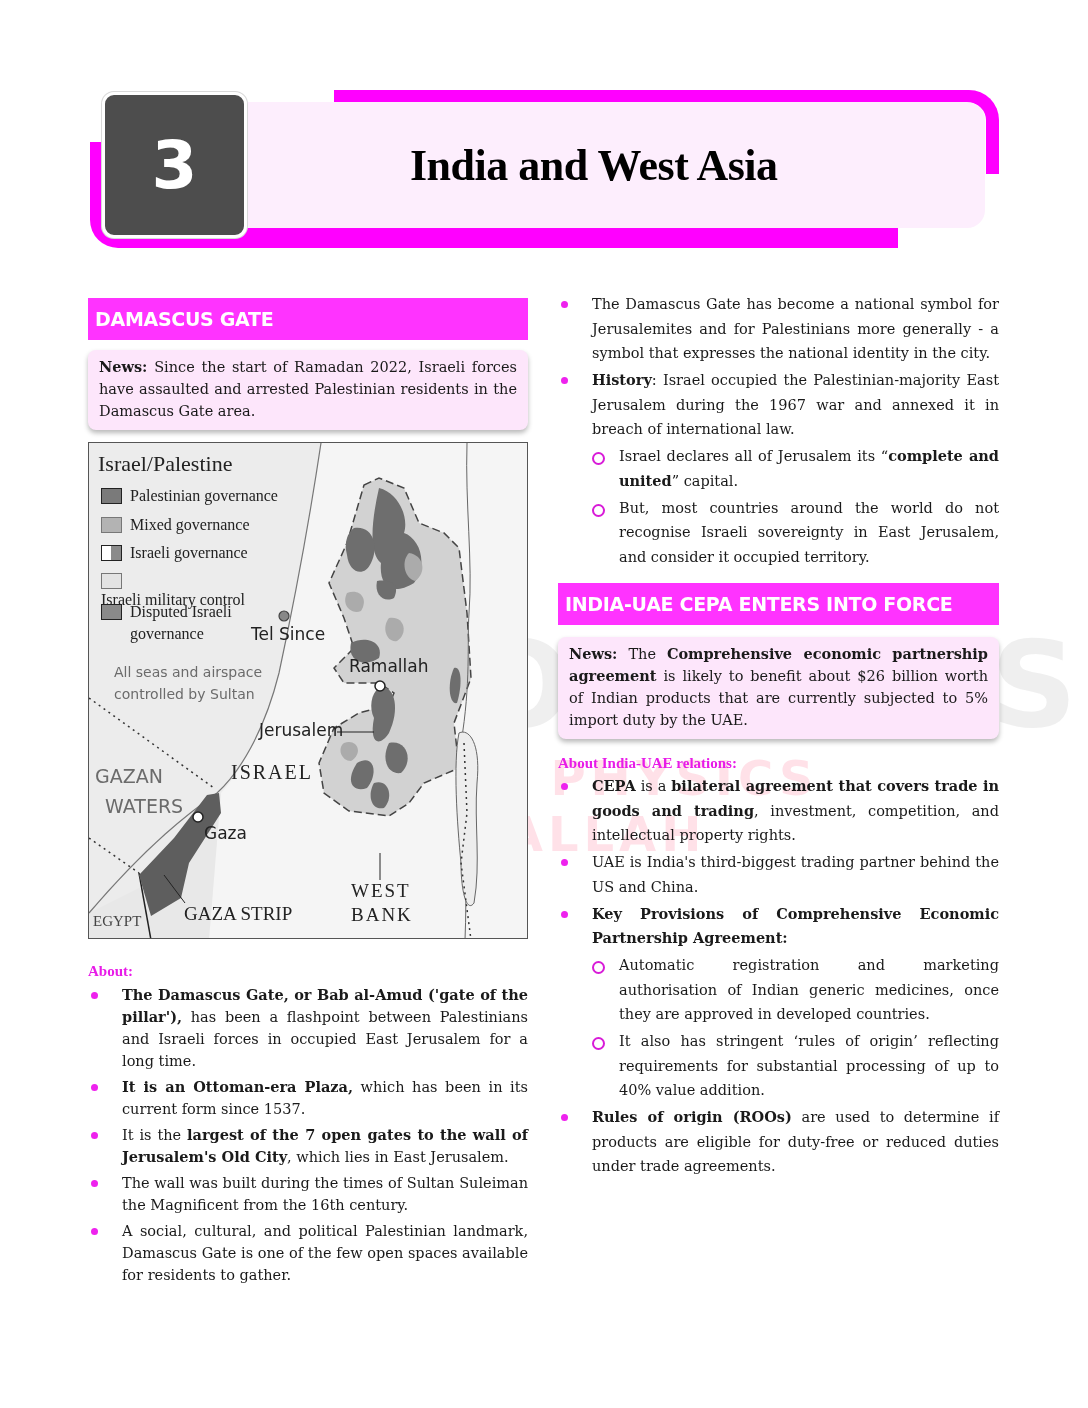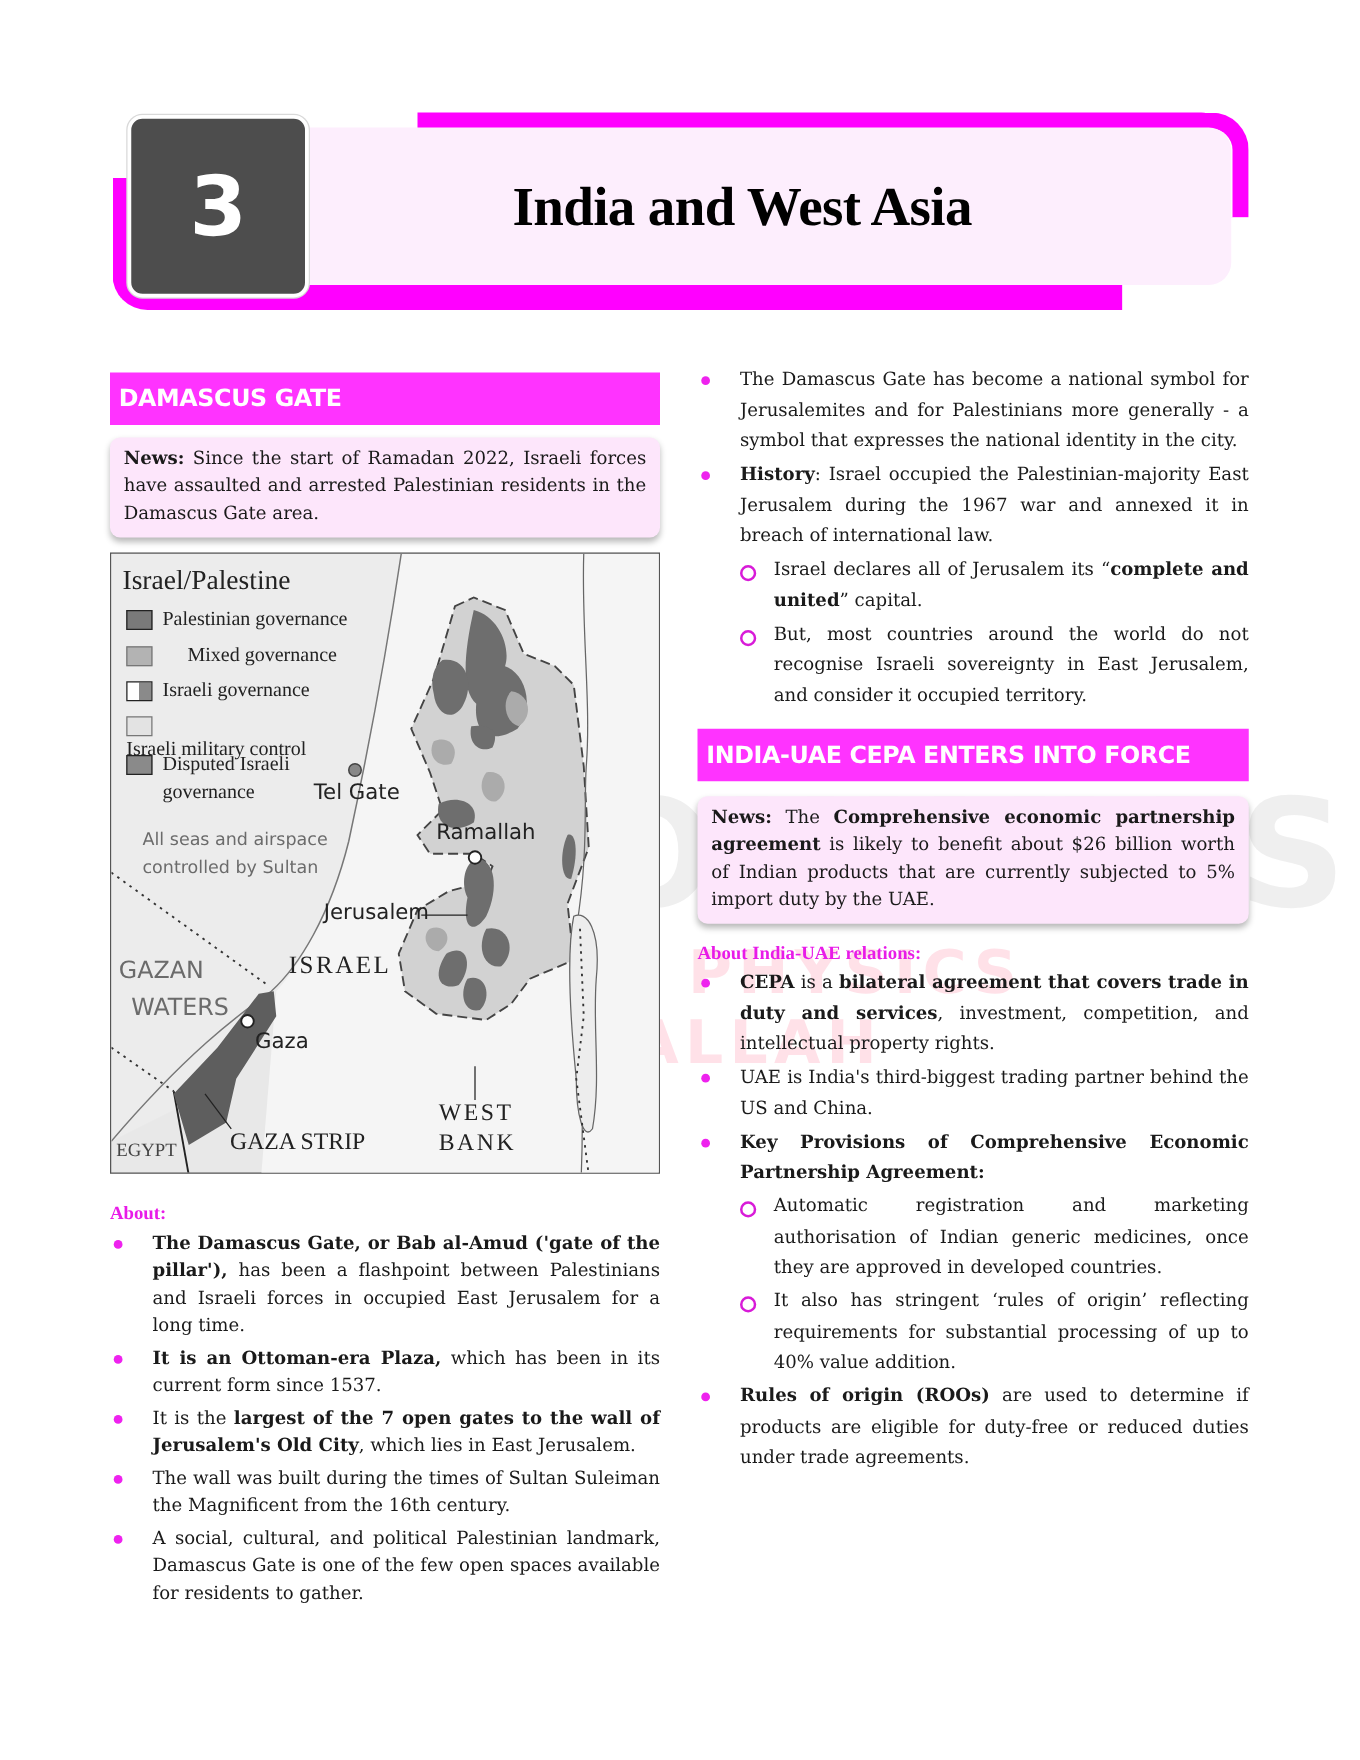--- a/index.html
+++ b/index.html
@@ -124,21 +124,21 @@
       <line x1="248" y1="289" x2="285" y2="289" stroke="#222" stroke-width="1"></line>
       <line x1="291" y1="410" x2="291" y2="437" stroke="#222" stroke-width="1"></line>
     </svg>
 
     <div class="map-title">Israel/Palestine</div>
 
     <div class="legend-item" style="top:42px;">
       <span class="legend-swatch" style="background:#7a7a7a;"></span>
       <span>Palestinian governance</span>
     </div>
-    <div class="legend-item" style="top:71px;gap:20px;">
+    <div class="legend-item" style="top:71px;">
       <span class="legend-swatch" style="background:#b3b3b3;border-color:#777;"></span>
       <span>Mixed governance</span>
     </div>
     <div class="legend-item" style="top:99px;">
       <span class="legend-swatch" style="background:linear-gradient(90deg,#fff 50%,#8a8a8a 50%);"></span>
       <span>Israeli governance</span>
     </div>
     <div class="legend-item" style="top:127px;flex-direction:column;">
       <span class="legend-swatch" style="background:#e3e3e3;border-color:#777;"></span>
       <span>Israeli military control</span>
@@ -146,21 +146,21 @@
     <div class="legend-item" style="top:158px;width:190px;">
       <span class="legend-swatch" style="background:#8a8a8a;"></span>
       <span>Disputed Israeli governance</span>
     </div>
 
     <div class="map-label grey" style="left:25px;top:218px;font-size:14px;line-height:22px;">
       <div>All seas and airspace</div>
       <div>controlled by Sultan</div>
     </div>
 
-    <div class="map-label" style="left:162px;top:181px;font-size:17px;">Tel Gate</div>
+    <div class="map-label" style="left:162px;top:181px;font-size:17px;">Tel Since</div>
     <div class="map-label" style="left:260px;top:213px;font-size:17px;">Ramallah</div>
     <div class="map-label" style="left:170px;top:277px;font-size:17px;">Jerusalem</div>
     <div class="map-label serif" style="left:142px;top:318px;font-size:20px;">ISRAEL</div>
     <div class="map-label grey" style="left:6px;top:322px;font-size:19px;">GAZAN</div>
     <div class="map-label grey" style="left:16px;top:352px;font-size:19px;">WATERS</div>
     <div class="map-label" style="left:115px;top:380px;font-size:17px;">Gaza</div>
     <div class="map-label serif" style="left:95px;top:460px;font-size:19px;letter-spacing:0;">GAZA STRIP</div>
     <div class="map-label serif" style="left:4px;top:470px;font-size:15px;letter-spacing:0;color:#444;">EGYPT</div>
     <div class="map-label serif" style="left:262px;top:437px;font-size:19px;">WEST</div>
     <div class="map-label serif" style="left:262px;top:461px;font-size:19px;">BANK</div>
@@ -184,21 +184,21 @@
     <li><span>But, most countries around the world do not recognise Israeli sovereignty in East Jerusalem, and consider it occupied territory.</span></li>
   </ul>
 
   <div class="sec-head" style="margin-top:14px;">INDIA-UAE CEPA ENTERS INTO FORCE</div>
   <div class="news-box" style="margin-top:12px;">
     <b>News:</b><span> The </span><b>Comprehensive economic partnership agreement</b><span> is likely to benefit about $26 billion worth of Indian products that are currently subjected to 5% import duty by the UAE.</span>
   </div>
 
   <div class="sub-head" style="margin-top:16px;margin-bottom:2px;">About India-UAE relations:</div>
   <ul class="sl">
-    <li style="padding-left:34px;" class="dotli"><b>CEPA</b><span> is a </span><b>bilateral agreement that covers trade in duty and services</b><span>, investment, competition, and intellectual property rights.</span></li>
+    <li style="padding-left:34px;" class="dotli"><b>CEPA</b><span> is a </span><b>bilateral agreement that covers trade in goods and trading</b><span>, investment, competition, and intellectual property rights.</span></li>
     <li style="padding-left:34px;" class="dotli"><span>UAE is India's third-biggest trading partner behind the US and China.</span></li>
     <li style="padding-left:34px;" class="dotli"><b>Key Provisions of Comprehensive Economic Partnership Agreement:</b></li>
     <li><span>Automatic registration and marketing authorisation of Indian generic medicines, once they are approved in developed countries.</span></li>
     <li><span>It also has stringent ‘rules of origin’ reflecting requirements for substantial processing of up to 40% value addition.</span></li>
     <li style="padding-left:34px;" class="dotli"><b>Rules of origin (ROOs)</b><span> are used to determine if products are eligible for duty-free or reduced duties under trade agreements.</span></li>
   </ul>
 </div>
 
 <style>
   ul.sl > li.dotli::before { left: 3px; top: 9px; width: 7px; height: 7px; border: none; background: #ee22ee; }

